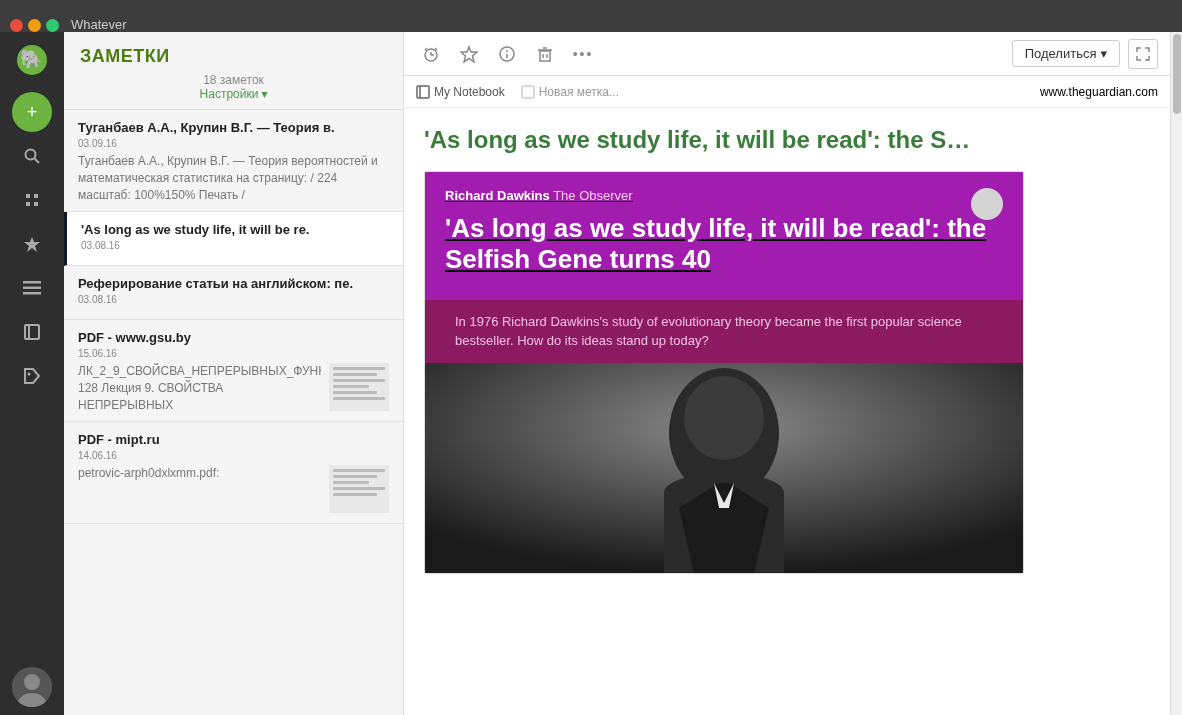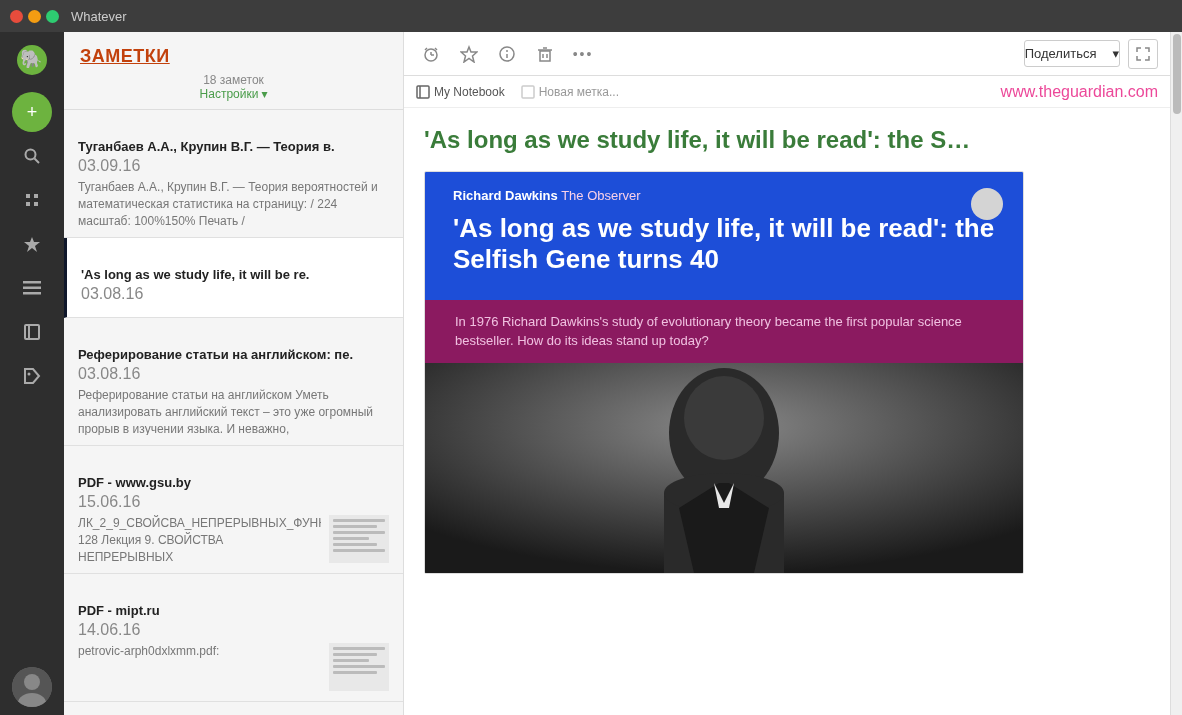--- a/index.html
+++ b/index.html
@@ -3,21 +3,21 @@
   <meta charset="utf-8">
   <style>
     * { box-sizing: border-box; margin: 0; padding: 0; }
     body { font-family: 'Segoe UI', Arial, sans-serif; background: #3d3d3d; width: 1182px; height: 715px; overflow: hidden; }
 
     
     #titlebar {
       background: #3d3d3d;
       height: 32px;
       display: flex;
-      align-items: center;
+      align-items: flex-end;
       padding: 0 10px;
       gap: 8px;
     }
     .traffic-lights { display: flex; gap: 5px; align-items: center; }
     .tl { width: 13px; height: 13px; border-radius: 50%; }
     .tl-red { background: #e74c3c; }
     .tl-yellow { background: #f39c12; }
     .tl-green { background: #2ecc71; }
     #titlebar-title { color: #ccc; font-size: 13px; margin-left: 4px; }
 
@@ -88,23 +88,22 @@
       flex-direction: column;
       overflow: hidden;
     }
     #notes-header {
       padding: 14px 16px 8px;
       background: #f5f5f5;
     }
     #notes-title {
       font-size: 18px;
       font-weight: bold;
-      color: #c2410c;
+      color: #4d7c0f;
       letter-spacing: 0.5px;
-      text-decoration: underline;
     }
     #notes-meta {
       display: flex;
       align-items: center;
       justify-content: space-between;
       margin-top: 6px;
       font-size: 12px;
       color: #888;
       flex-direction: column;
     }
@@ -130,24 +129,23 @@
     }
     .note-item.active { background: #fff; border-left: 3px solid #0f172a; }
     .note-item-title {
       font-size: 13px;
       font-weight: 600;
       color: #222;
       white-space: nowrap;
       overflow: hidden;
       text-overflow: ellipsis;
       margin-bottom: 3px;
-      margin-top: 19px;
     }
     .note-item-date {
-      font-size: 16px;
+      font-size: 10px;
       color: #888;
       margin-bottom: 4px;
     }
     .note-item-preview {
       font-size: 12px;
       color: #777;
       line-height: 1.4;
       max-height: 48px;
       overflow: hidden;
       display: flex;
@@ -195,27 +193,27 @@
       cursor: pointer;
       color: #888;
       font-size: 16px;
       border-radius: 4px;
     }
     .toolbar-spacer { flex: 1; }
     .share-btn {
       background: #fff;
       border: 1px solid #ccc;
       border-radius: 3px;
-      padding: 5px 0;
+      padding: 5px 12px;
       font-size: 13px;
       color: #333;
       cursor: pointer;
       display: flex;
       align-items: flex-end;
-      gap: 16px;
+      gap: 4px;
     }
     .expand-btn {
       width: 30px;
       height: 30px;
       display: flex;
       align-items: center;
       justify-content: center;
       cursor: pointer;
       color: #888;
       font-size: 16px;
@@ -239,24 +237,24 @@
       cursor: pointer;
     }
     .meta-label {
       display: flex;
       align-items: center;
       gap: 4px;
       color: #999;
       cursor: pointer;
     }
     .meta-link {
-      color: #ec4899;
+      color: #000000;
       margin-left: auto;
       cursor: pointer;
-      font-size: 16px;
+      font-size: 12px;
     }
     #content-body {
       flex: 1;
       overflow-y: auto;
       padding: 16px 20px;
     }
     #content-body::-webkit-scrollbar { width: 8px; }
     #content-body::-webkit-scrollbar-thumb { background: #ccc; border-radius: 4px; }
     .note-main-title {
       font-size: 24px;
@@ -266,23 +264,24 @@
       line-height: 1.3;
     }
     .article-card {
       border: 1px solid #ddd;
       border-radius: 2px;
       overflow: hidden;
       max-width: 600px;
       position: relative;
     }
     .article-header {
-      background: #1d4ed8;
-      padding: 16px 28px 24px;
+      background: #a21caf;
+      padding: 16px 20px 24px;
       position: relative;
+      text-decoration: underline;
     }
     .article-author {
       font-size: 13px;
       color: #f8d0e8;
       margin-bottom: 10px;
     }
     .article-author strong { color: #fff; }
     .article-title-big {
       font-size: 26px;
       font-weight: bold;
@@ -445,23 +444,20 @@
       </div>
 
       <div class="note-item active">
         <div class="note-item-title">'As long as we study life, it will be re.</div>
         <div class="note-item-date">03.08.16</div>
       </div>
 
       <div class="note-item">
         <div class="note-item-title">Реферирование статьи на английском: пе.</div>
         <div class="note-item-date">03.08.16</div>
-        <div class="note-item-preview">
-          <div class="note-item-preview-text">Реферирование статьи на английском Уметь анализировать английский текст – это уже огромный прорыв в изучении языка. И неважно,</div>
-        </div>
       </div>
 
       <div class="note-item">
         <div class="note-item-title">PDF - www.gsu.by</div>
         <div class="note-item-date">15.06.16</div>
         <div class="note-item-preview">
           <div class="note-item-preview-text">ЛК_2_9_СВОЙСВА_НЕПРЕРЫВНЫХ_ФУНКЦИЙ.pdf: 128 Лекция 9. СВОЙСТВА НЕПРЕРЫВНЫХ</div>
           <div class="note-item-thumb thumb-lines">
             <div class="thumb-line long"></div>
             <div class="thumb-line medium"></div>

